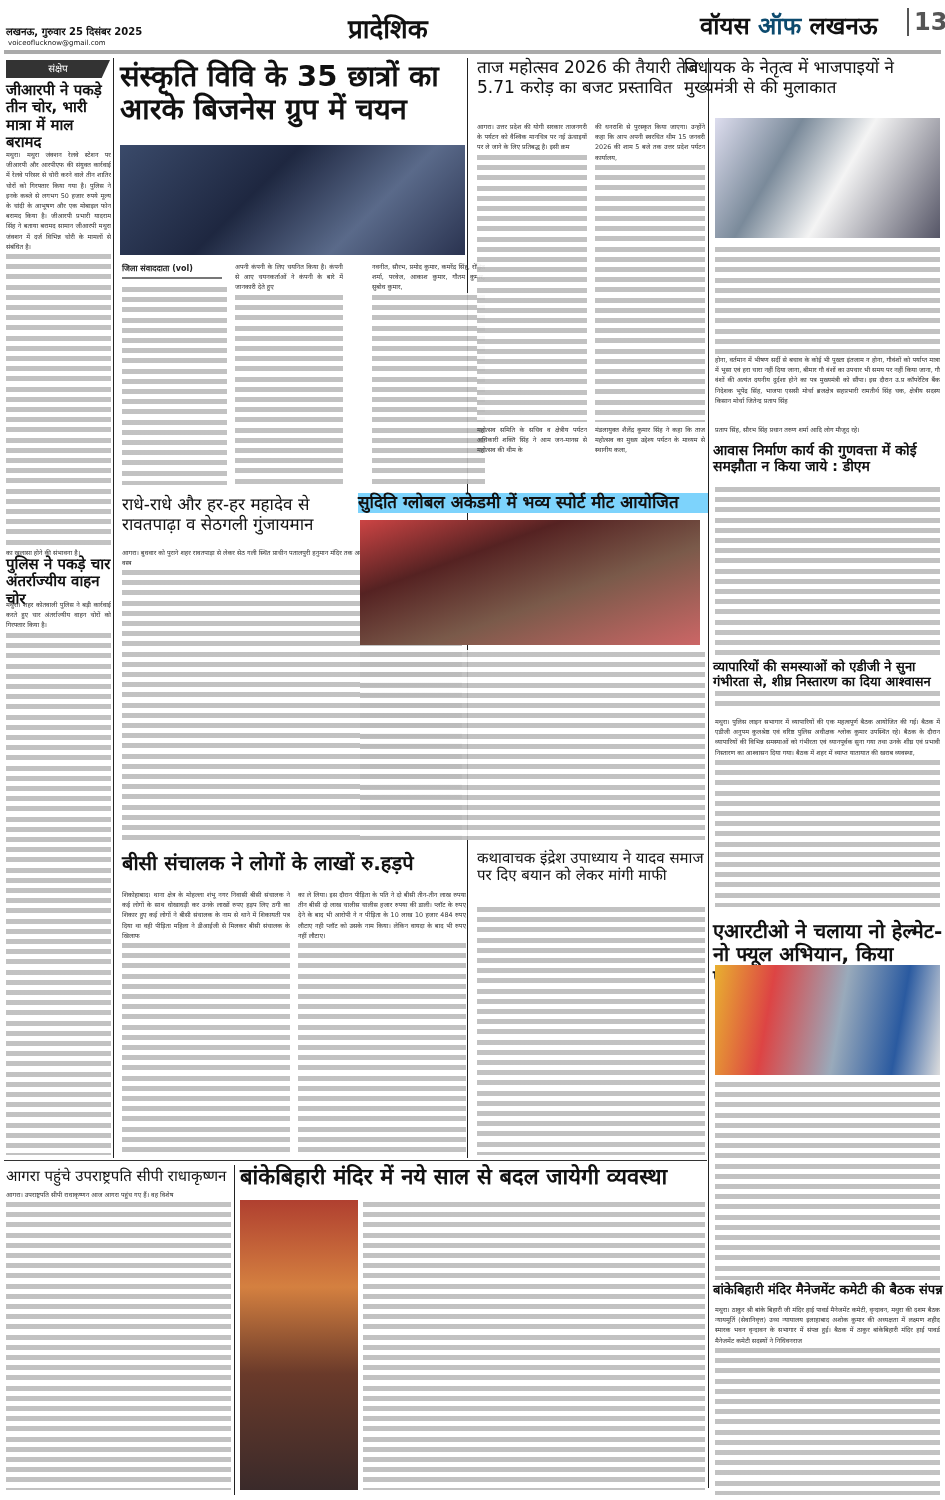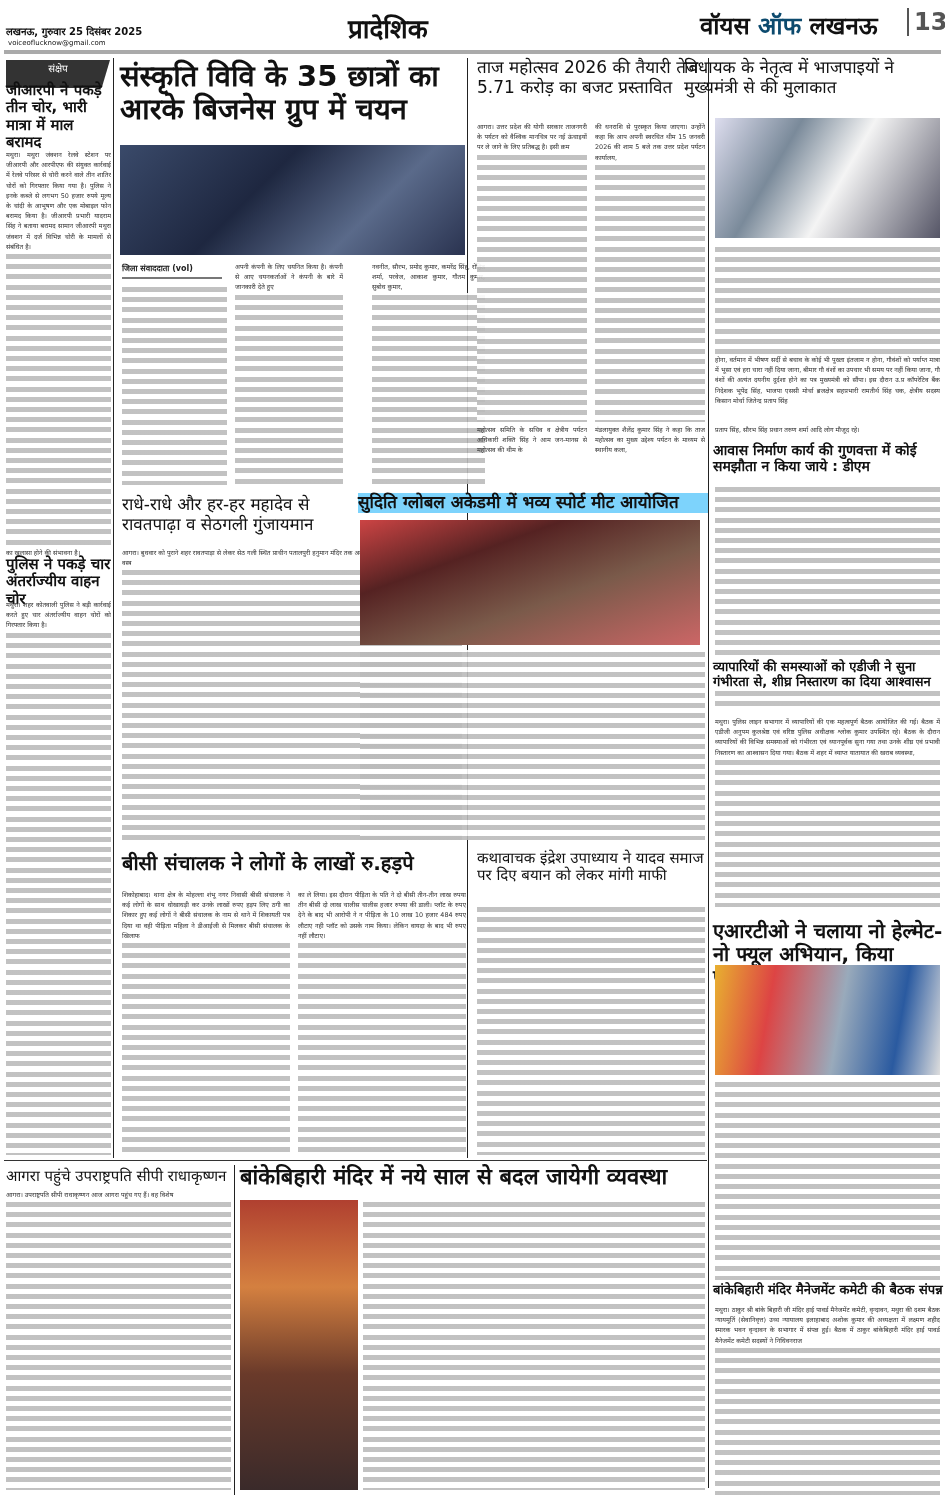--- a/index.html
+++ b/index.html
@@ -8,21 +8,21 @@
   .masthead-date { left: 6px; top: 24px; font-size: 10px; font-weight: bold; }
   .masthead-email { left: 8px; top: 39px; font-size: 7px; }
   .section-name { left: 348px; top: 10px; font-size: 26px; font-weight: bold; font-family: "DejaVu Serif", serif; }
   .paper-name { left: 700px; top: 8px; font-size: 24px; font-weight: bold; font-family: "DejaVu Serif", serif; }
   .paper-name .grey { color: #0c4a6e; }
   .page-num { left: 907px; top: 8px; font-size: 24px; font-weight: bold; color: #555; border-left: 2px solid #555; padding-left: 5px; }
   .rule { left: 4px; top: 50px; width: 937px; height: 4px; background: #aaa; }
   .colsep { width: 1px; background: #222; }
   .text-block { font-size: 6.4px; line-height: 10.2px; color: #333; text-align: justify; overflow: hidden; }
   .filler { display: block; height: 100%; background: repeating-linear-gradient(#fff 0 2px, #bbb 2px 7px, #fff 7px 10.2px); opacity: 0.9; }
-  .brief-tag { left: 6px; top: 60px; width: 104px; height: 28px; background: #333; color: #fff; font-size: 10px; text-align: center; line-height: 18px; clip-path: polygon(0 0, 100% 0, 92% 100%, 0 100%); }
+  .brief-tag { left: 6px; top: 60px; width: 104px; height: 18px; background: #333; color: #fff; font-size: 10px; text-align: center; line-height: 18px; clip-path: polygon(0 0, 100% 0, 92% 100%, 0 100%); }
   .photo { background: linear-gradient(135deg, #3a4a6a 0%, #1e2740 40%, #5a6a8a 70%, #2a3350 100%); }
   .photo2 { background: linear-gradient(160deg, #c44 0%, #522 30%, #7a5a4a 60%, #c66 100%); }
   .photo3 { background: linear-gradient(120deg, #dde 0%, #7a8a9a 30%, #f4f4f4 55%, #556 100%); }
   .photo4 { background: linear-gradient(100deg, #e8b030 0%, #d44 25%, #9ab 55%, #2a5aa0 80%, #ddd 100%); }
   .photo5 { background: linear-gradient(180deg, #b04030 0%, #d48040 30%, #6a3a2a 60%, #3a2a2a 100%); }
   .h-big { font-weight: bold; color: #111; line-height: 1.15; }
   .byline { font-size: 8px; font-weight: bold; color: #222; border-bottom: 2px solid #777; padding-bottom: 4px; }
   .hrule { height: 1px; background: #333; }
 </style>
 </head>

